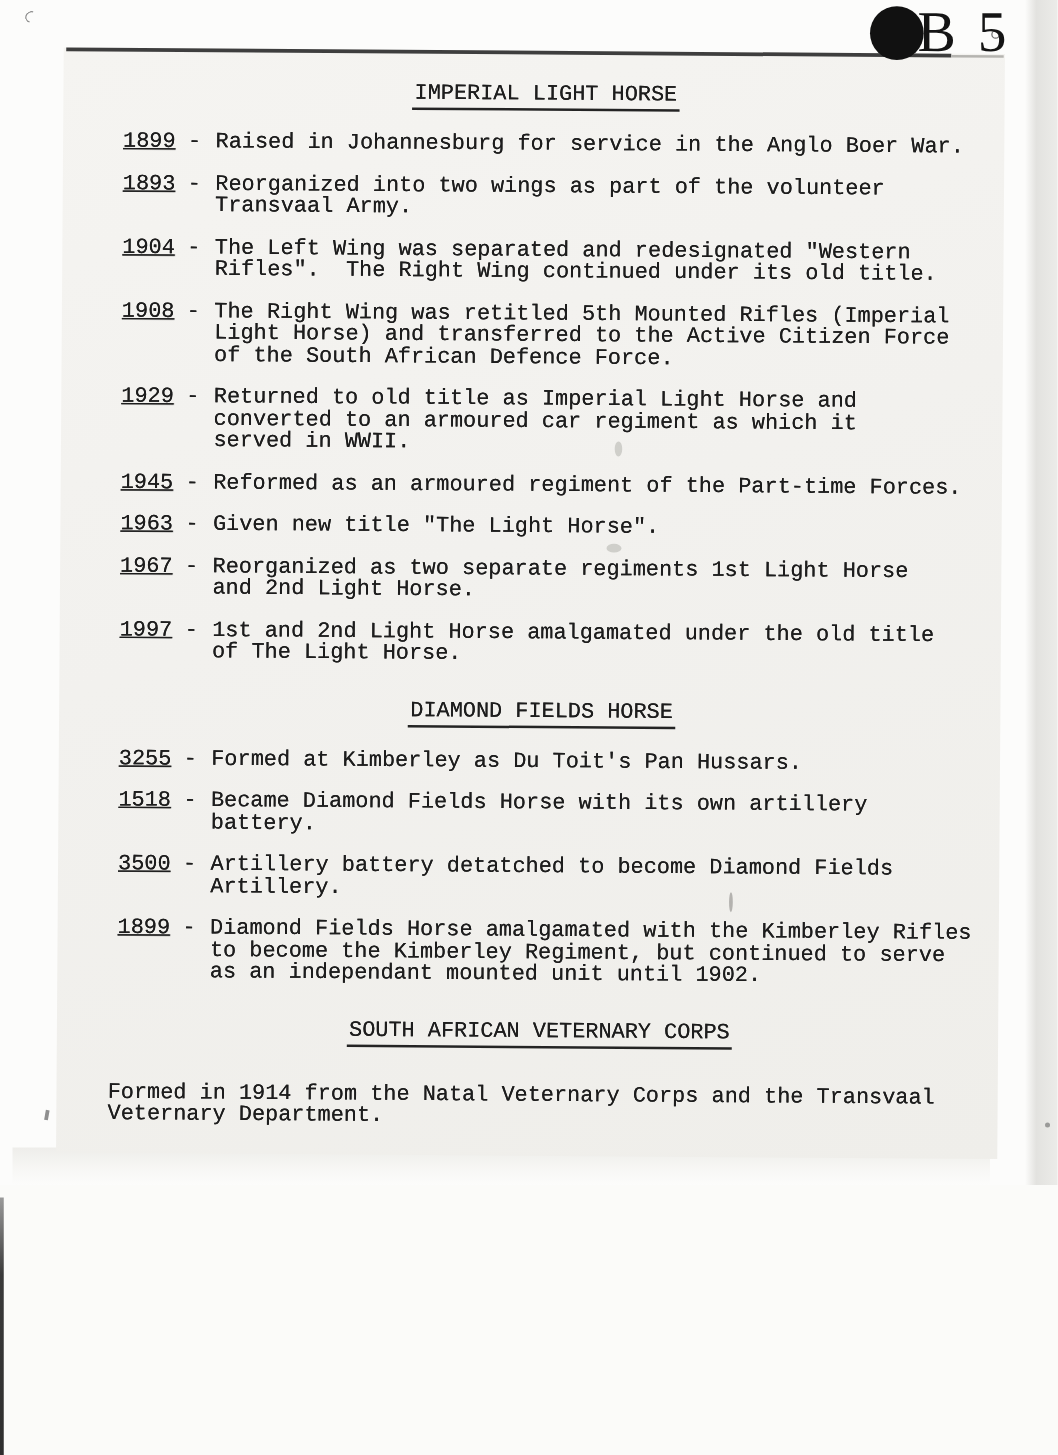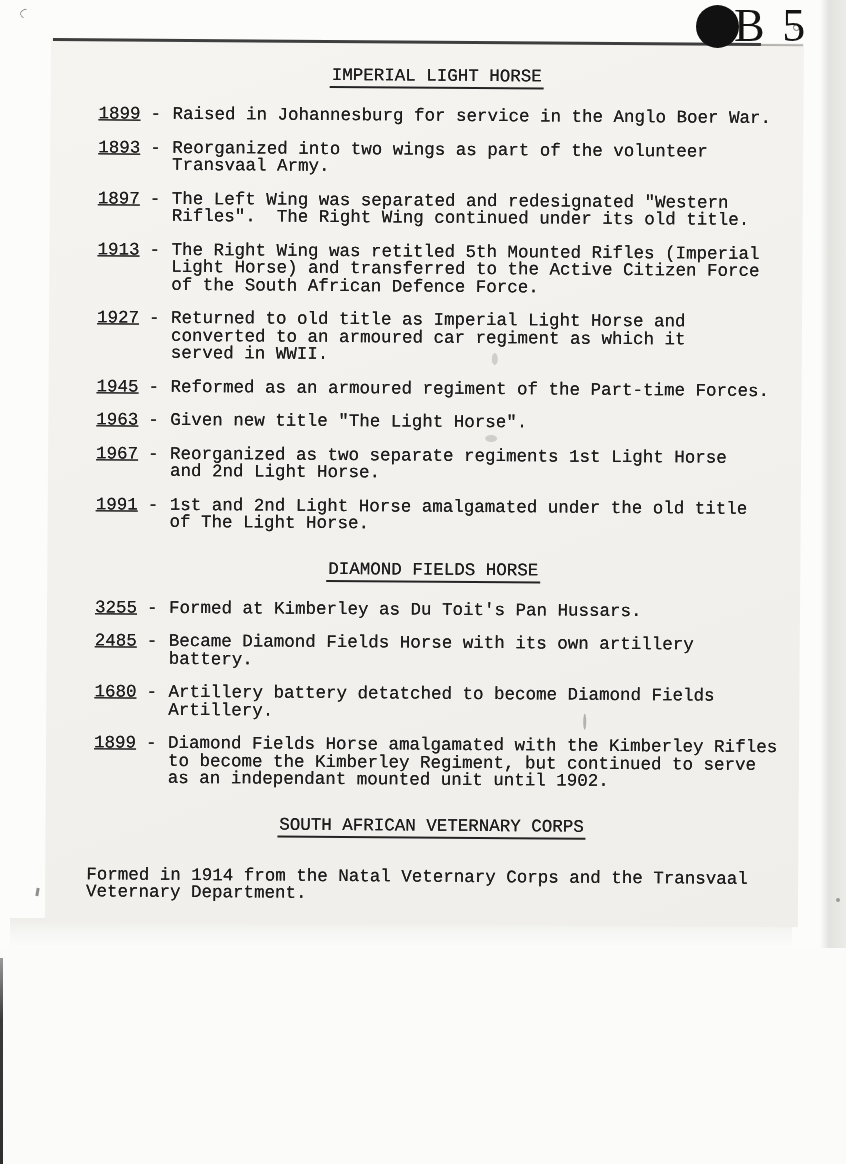--- a/index.html
+++ b/index.html
@@ -144,34 +144,34 @@
           <span class="entry-dash">-</span>
           <div class="line">Raised in Johannesburg for service in the Anglo Boer War.</div>
         </div>
         <div class="entry">
           <span class="entry-year">1893</span>
           <span class="entry-dash">-</span>
           <div class="line">Reorganized into two wings as part of the volunteer</div>
           <div class="line">Transvaal Army.</div>
         </div>
         <div class="entry">
-          <span class="entry-year">1897</span>
+          <span class="entry-year">1904</span>
           <span class="entry-dash">-</span>
           <div class="line">The Left Wing was separated and redesignated "Western</div>
           <div class="line">Rifles".  The Right Wing continued under its old title.</div>
         </div>
         <div class="entry">
-          <span class="entry-year">1913</span>
+          <span class="entry-year">1908</span>
           <span class="entry-dash">-</span>
           <div class="line">The Right Wing was retitled 5th Mounted Rifles (Imperial</div>
           <div class="line">Light Horse) and transferred to the Active Citizen Force</div>
           <div class="line">of the South African Defence Force.</div>
         </div>
         <div class="entry">
-          <span class="entry-year">1927</span>
+          <span class="entry-year">1929</span>
           <span class="entry-dash">-</span>
           <div class="line">Returned to old title as Imperial Light Horse and</div>
           <div class="line">converted to an armoured car regiment as which it</div>
           <div class="line">served in WWII.</div>
         </div>
         <div class="entry">
           <span class="entry-year">1945</span>
           <span class="entry-dash">-</span>
           <div class="line">Reformed as an armoured regiment of the Part-time Forces.</div>
         </div>
@@ -180,41 +180,41 @@
           <span class="entry-dash">-</span>
           <div class="line">Given new title "The Light Horse".</div>
         </div>
         <div class="entry">
           <span class="entry-year">1967</span>
           <span class="entry-dash">-</span>
           <div class="line">Reorganized as two separate regiments 1st Light Horse</div>
           <div class="line">and 2nd Light Horse.</div>
         </div>
         <div class="entry">
-          <span class="entry-year">1991</span>
+          <span class="entry-year">1997</span>
           <span class="entry-dash">-</span>
           <div class="line">1st and 2nd Light Horse amalgamated under the old title</div>
           <div class="line">of The Light Horse.</div>
         </div>
       </div>
       <div class="section">
         <div class="heading-row"><span class="heading-text">DIAMOND FIELDS HORSE</span></div>
         <div class="entry">
           <span class="entry-year">3255</span>
           <span class="entry-dash">-</span>
           <div class="line">Formed at Kimberley as Du Toit's Pan Hussars.</div>
         </div>
         <div class="entry">
-          <span class="entry-year">2485</span>
+          <span class="entry-year">1518</span>
           <span class="entry-dash">-</span>
           <div class="line">Became Diamond Fields Horse with its own artillery</div>
           <div class="line">battery.</div>
         </div>
         <div class="entry">
-          <span class="entry-year">1680</span>
+          <span class="entry-year">3500</span>
           <span class="entry-dash">-</span>
           <div class="line">Artillery battery detatched to become Diamond Fields</div>
           <div class="line">Artillery.</div>
         </div>
         <div class="entry">
           <span class="entry-year">1899</span>
           <span class="entry-dash">-</span>
           <div class="line">Diamond Fields Horse amalgamated with the Kimberley Rifles</div>
           <div class="line">to become the Kimberley Regiment, but continued to serve</div>
           <div class="line">as an independant mounted unit until 1902.</div>

